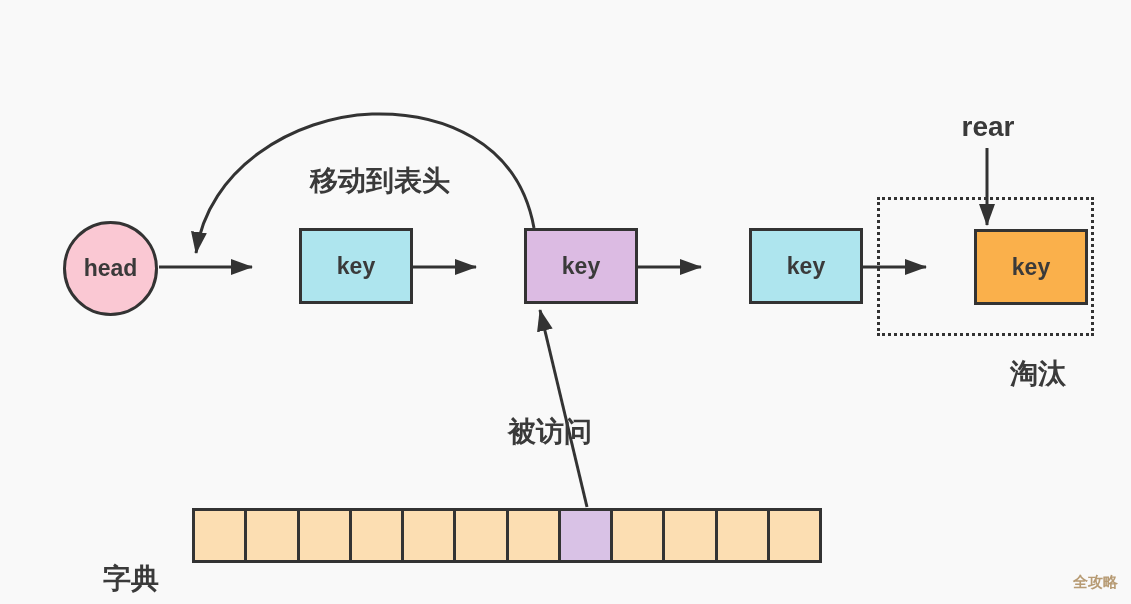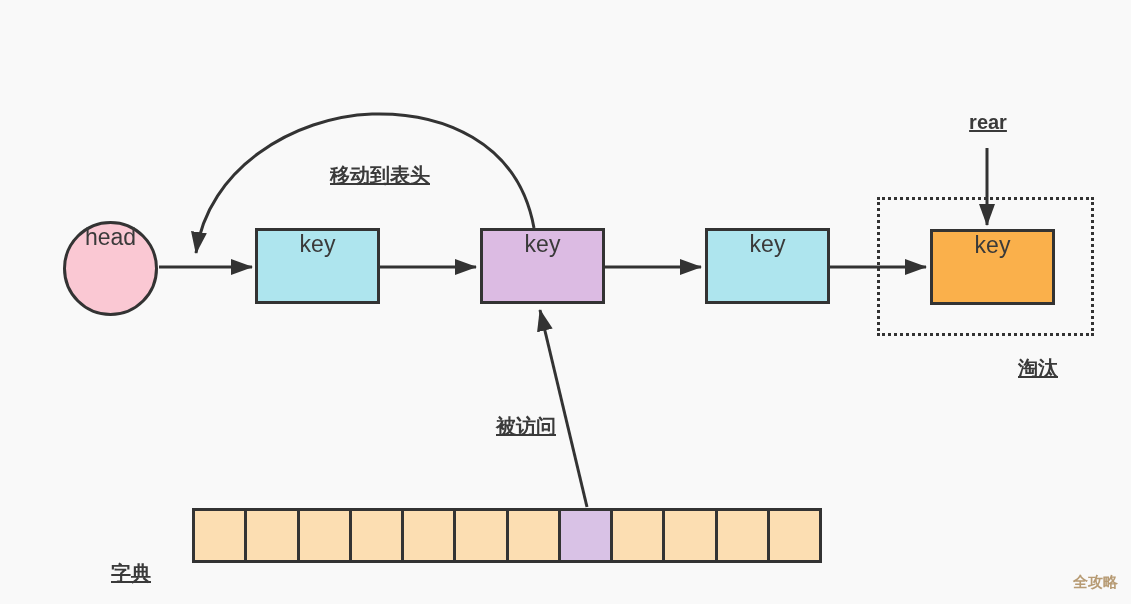--- a/index.html
+++ b/index.html
@@ -12,44 +12,44 @@
   body{background:#fff;font-family:"Liberation Sans","DejaVu Sans",sans-serif;}
   .canvas{
     position:relative;width:1131px;height:604px;background:var(--background);
     overflow:hidden;color:var(--text);
   }
   .arrows{position:absolute;left:0;top:0;z-index:1;}
   .arrows .ln{stroke:var(--stroke);stroke-width:3;fill:none;}
   .node{
     position:absolute;z-index:2;box-sizing:border-box;
     border:3px solid var(--stroke);
-    display:flex;align-items:flex-start;justify-content:center;
-    font-size:23px;font-weight:normal;color:var(--text);
+    display:flex;align-items:center;justify-content:center;
+    font-size:23px;font-weight:bold;color:var(--text);
   }
   .head-node{
     left:63px;top:221px;width:95px;height:95px;border-radius:50%;
     background:var(--head-fill);
   }
-  .key-box{width:125px;height:76px;}
+  .key-box{width:114px;height:76px;margin-left:44px;}
   .key-1{left:255px;top:228px;background:var(--key-fill);}
   .key-2{left:480px;top:228px;background:var(--accessed-fill);}
   .key-3{left:705px;top:228px;background:var(--key-fill);}
   .key-4{left:930px;top:229px;background:var(--evicted-fill);}
   .eviction-zone{
     position:absolute;left:877px;top:197px;width:217px;height:139px;
     box-sizing:border-box;border:3px dotted var(--stroke);z-index:1;
   }
   .label{
-    position:absolute;z-index:3;font-weight:bold;font-size:20px;color:var(--text);
-    transform:translateX(-50%);white-space:nowrap;text-decoration:underline;
+    position:absolute;z-index:3;font-weight:bold;font-size:28px;color:var(--text);
+    transform:translateX(-50%);white-space:nowrap;
   }
   .lbl-move{left:380px;top:162px;}
   .lbl-rear{left:988px;top:111px;}
   .lbl-evicted{left:1038px;top:355px;}
-  .lbl-accessed{left:526px;top:413px;}
+  .lbl-accessed{left:550px;top:413px;}
   .lbl-dict{left:131px;top:560px;}
   .watermark{
     position:absolute;right:13px;bottom:12px;z-index:3;
     font-weight:bold;font-size:15px;color:var(--watermark-color);
   }
   .dict-row{
     position:absolute;left:192px;top:508px;width:630px;height:55px;z-index:2;
     box-sizing:border-box;background:var(--stroke);
     display:flex;gap:3px;padding:3px;
   }

